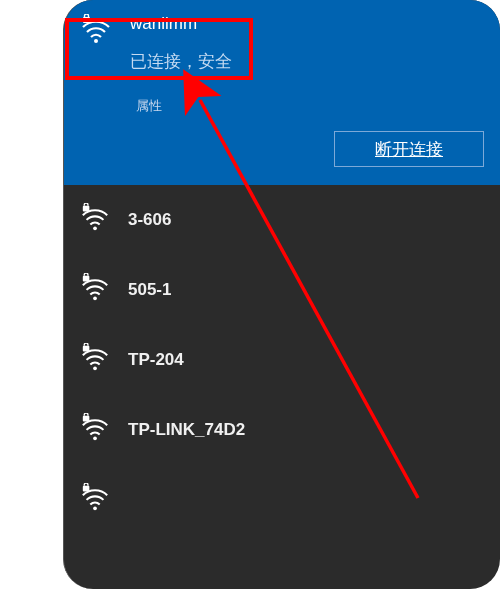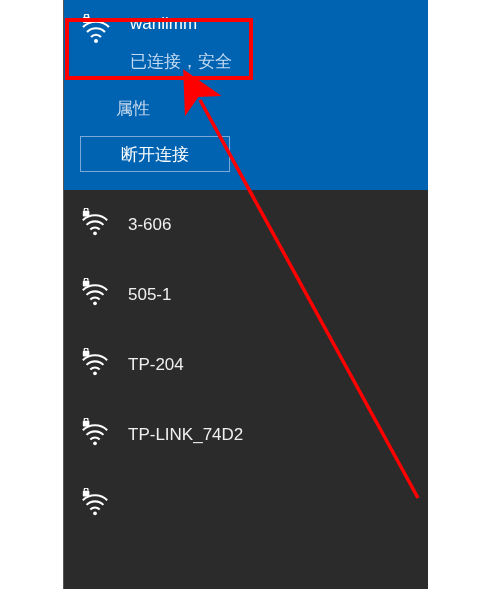--- a/index.html
+++ b/index.html
@@ -1,64 +1,67 @@
 <!DOCTYPE html>
 <html><head>
 <meta charset="utf-8">
 <style>
   * { margin: 0; padding: 0; box-sizing: border-box; font-family: "Segoe UI", "Microsoft YaHei", sans-serif; }
   body { width: 500px; height: 589px; background: #fff; position: relative; }
   .panel {
     position: absolute;
     left: 63px;
     top: 0;
-    width: 365px;
+    width: 437px;
     height: 589px;
     background: #2b2b2b;
     color: #fff;
     overflow: hidden;
     border-left: 1px solid #555;
+    border-radius: 30px;
   }
   .selected-block {
     background: #0063b1;
     padding: 14px 16px 18px 16px;
   }
   .wifi-head { display: flex; align-items: flex-start; }
   .wifi-info { margin-left: 18px; }
   .wifi-name { font-size: 17px; color: #fff; }
   .wifi-status { font-size: 17px; color: #c6dbf2; margin-top: 16px; }
   .properties-link {
-    margin-left: 36px;
+    margin-left: 56px;
     margin-top: 24px;
-    font-size: 17px;
+    font-size: 13px;
     color: #c9d9ef;
     display: inline-block;
   }
   .disconnect-row {
     margin-top: 16px;
     display: flex;
+    justify-content: flex-end;
+    text-decoration: underline;
   }
   .disconnect-btn {
     width: 150px;
     height: 36px;
     border: 1px solid #7ca9d8;
     background: #0063b1;
     color: #fff;
     font-size: 17px;
     display: flex;
     align-items: center;
     justify-content: center;
     cursor: pointer;
   }
   .network-list .network-item {
     display: flex;
     align-items: center;
     padding: 18px 16px;
   }
-  .network-item .label { margin-left: 18px; font-size: 17px; color: #f0f0f0; }
+  .network-item .label { margin-left: 18px; font-size: 17px; color: #f0f0f0; font-weight: bold; }
   
   .hl-box {
     position: absolute;
     left: 65px;
     top: 18px;
     width: 188px;
     height: 62px;
     border: 4px solid #ff0000;
     pointer-events: none;
   }

